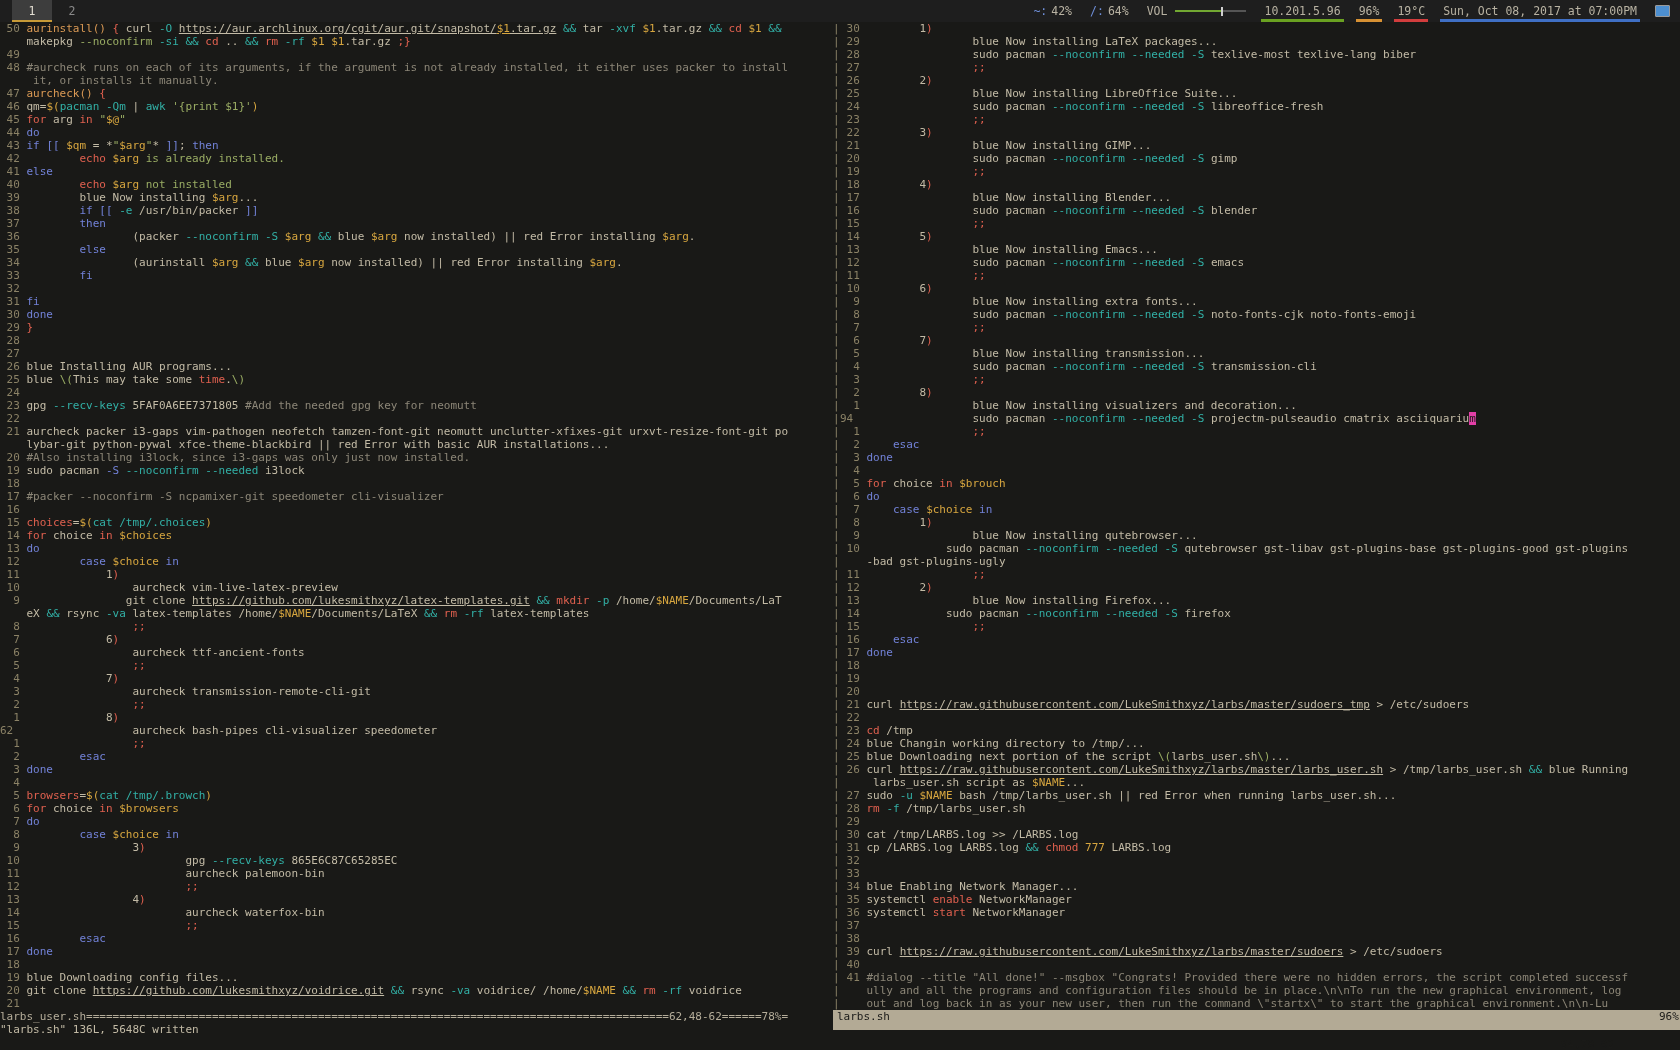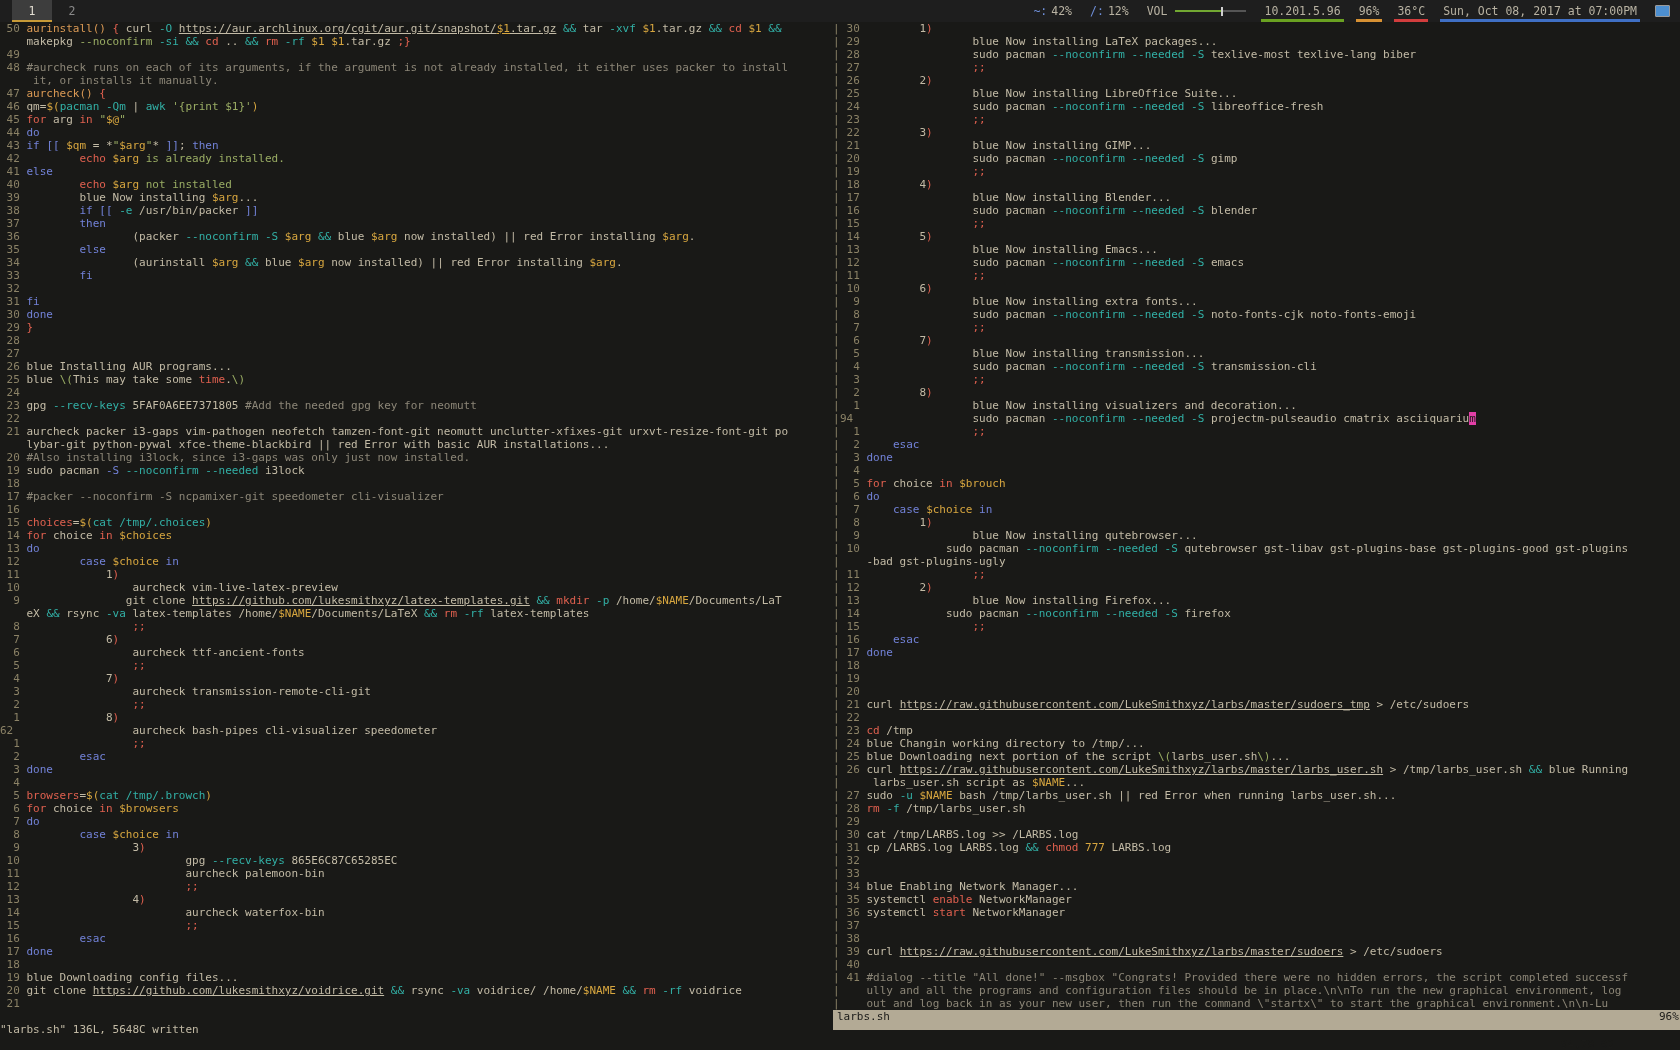--- a/index.html
+++ b/index.html
@@ -65,40 +65,40 @@
       <span>2</span>
     </div>
   </div>
   <div id="stats">
     <div class="stat">
       <span class="glyph-blue">~:</span>
       <span>42%</span>
     </div>
     <div class="stat">
       <span class="glyph-blue">/:</span>
-      <span>12%</span>
+      <span>64%</span>
     </div>
     <div class="stat">
       <span>VOL</span>
       <span class="gauge">
         <span class="gauge-fill"></span>
         <span class="gauge-knob"></span>
         <span class="gauge-rest"></span>
       </span>
     </div>
     <div class="stat">
       <span>10.201.5.96</span>
       <span class="ul" style="background:#6aa121"></span>
     </div>
     <div class="stat">
       <span>96%</span>
       <span class="ul" style="background:#d79133"></span>
     </div>
     <div class="stat">
-      <span>36°C</span>
+      <span>19°C</span>
       <span class="ul" style="background:#d23d3d"></span>
     </div>
     <div class="stat">
       <span>Sun, Oct 08, 2017 at 07:00PM</span>
       <span class="ul" style="background:#3f6fc4"></span>
     </div>
     <div class="tray"></div>
   </div>
 </div>
 
@@ -174,19 +174,20 @@
 |
 |
 |
 |
 |
 |
 |
 |
 |</div>
   <div id="right-window" class="win"><div class="row"><span class="ln"> 30 </span><span class="n">        1</span><span class="r">)</span></div><div class="row"><span class="ln"> 29 </span><span class="n">                blue Now installing LaTeX packages...</span></div><div class="row"><span class="ln"> 28 </span><span class="n">                sudo pacman </span><span class="t">--noconfirm</span><span class="n"> </span><span class="t">--needed</span><span class="n"> </span><span class="t">-S</span><span class="n"> texlive-most texlive-lang biber</span></div><div class="row"><span class="ln"> 27 </span><span class="n">                </span><span class="r">;;</span></div><div class="row"><span class="ln"> 26 </span><span class="n">        2</span><span class="r">)</span></div><div class="row"><span class="ln"> 25 </span><span class="n">                blue Now installing LibreOffice Suite...</span></div><div class="row"><span class="ln"> 24 </span><span class="n">                sudo pacman </span><span class="t">--noconfirm</span><span class="n"> </span><span class="t">--needed</span><span class="n"> </span><span class="t">-S</span><span class="n"> libreoffice-fresh</span></div><div class="row"><span class="ln"> 23 </span><span class="n">                </span><span class="r">;;</span></div><div class="row"><span class="ln"> 22 </span><span class="n">        3</span><span class="r">)</span></div><div class="row"><span class="ln"> 21 </span><span class="n">                blue Now installing GIMP...</span></div><div class="row"><span class="ln"> 20 </span><span class="n">                sudo pacman </span><span class="t">--noconfirm</span><span class="n"> </span><span class="t">--needed</span><span class="n"> </span><span class="t">-S</span><span class="n"> gimp</span></div><div class="row"><span class="ln"> 19 </span><span class="n">                </span><span class="r">;;</span></div><div class="row"><span class="ln"> 18 </span><span class="n">        4</span><span class="r">)</span></div><div class="row"><span class="ln"> 17 </span><span class="n">                blue Now installing Blender...</span></div><div class="row"><span class="ln"> 16 </span><span class="n">                sudo pacman </span><span class="t">--noconfirm</span><span class="n"> </span><span class="t">--needed</span><span class="n"> </span><span class="t">-S</span><span class="n"> blender</span></div><div class="row"><span class="ln"> 15 </span><span class="n">                </span><span class="r">;;</span></div><div class="row"><span class="ln"> 14 </span><span class="n">        5</span><span class="r">)</span></div><div class="row"><span class="ln"> 13 </span><span class="n">                blue Now installing Emacs...</span></div><div class="row"><span class="ln"> 12 </span><span class="n">                sudo pacman </span><span class="t">--noconfirm</span><span class="n"> </span><span class="t">--needed</span><span class="n"> </span><span class="t">-S</span><span class="n"> emacs</span></div><div class="row"><span class="ln"> 11 </span><span class="n">                </span><span class="r">;;</span></div><div class="row"><span class="ln"> 10 </span><span class="n">        6</span><span class="r">)</span></div><div class="row"><span class="ln">  9 </span><span class="n">                blue Now installing extra fonts...</span></div><div class="row"><span class="ln">  8 </span><span class="n">                sudo pacman </span><span class="t">--noconfirm</span><span class="n"> </span><span class="t">--needed</span><span class="n"> </span><span class="t">-S</span><span class="n"> noto-fonts-cjk noto-fonts-emoji</span></div><div class="row"><span class="ln">  7 </span><span class="n">                </span><span class="r">;;</span></div><div class="row"><span class="ln">  6 </span><span class="n">        7</span><span class="r">)</span></div><div class="row"><span class="ln">  5 </span><span class="n">                blue Now installing transmission...</span></div><div class="row"><span class="ln">  4 </span><span class="n">                sudo pacman </span><span class="t">--noconfirm</span><span class="n"> </span><span class="t">--needed</span><span class="n"> </span><span class="t">-S</span><span class="n"> transmission-cli</span></div><div class="row"><span class="ln">  3 </span><span class="n">                </span><span class="r">;;</span></div><div class="row"><span class="ln">  2 </span><span class="n">        8</span><span class="r">)</span></div><div class="row"><span class="ln">  1 </span><span class="n">                blue Now installing visualizers and decoration...</span></div><div class="row"><span class="ln">94  </span><span class="n">                sudo pacman </span><span class="t">--noconfirm</span><span class="n"> </span><span class="t">--needed</span><span class="n"> </span><span class="t">-S</span><span class="n"> projectm-pulseaudio cmatrix asciiquariu</span><span class="cur">m</span></div><div class="row"><span class="ln">  1 </span><span class="n">                </span><span class="r">;;</span></div><div class="row"><span class="ln">  2 </span><span class="n">    </span><span class="k">esac</span></div><div class="row"><span class="ln">  3 </span><span class="k">done</span></div><div class="row"><span class="ln">  4 </span></div><div class="row"><span class="ln">  5 </span><span class="r">for</span><span class="n"> choice </span><span class="r">in</span><span class="n"> </span><span class="y">$brouch</span></div><div class="row"><span class="ln">  6 </span><span class="k">do</span></div><div class="row"><span class="ln">  7 </span><span class="n">    </span><span class="k">case</span><span class="n"> </span><span class="y">$choice</span><span class="n"> </span><span class="k">in</span></div><div class="row"><span class="ln">  8 </span><span class="n">        1</span><span class="r">)</span></div><div class="row"><span class="ln">  9 </span><span class="n">                blue Now installing qutebrowser...</span></div><div class="row"><span class="ln"> 10 </span><span class="n">            sudo pacman </span><span class="t">--noconfirm</span><span class="n"> </span><span class="t">--needed</span><span class="n"> </span><span class="t">-S</span><span class="n"> qutebrowser gst-libav gst-plugins-base gst-plugins-good gst-plugins</span></div><div class="row"><span class="ln">    </span><span class="n">-bad gst-plugins-ugly</span></div><div class="row"><span class="ln"> 11 </span><span class="n">                </span><span class="r">;;</span></div><div class="row"><span class="ln"> 12 </span><span class="n">        2</span><span class="r">)</span></div><div class="row"><span class="ln"> 13 </span><span class="n">                blue Now installing Firefox...</span></div><div class="row"><span class="ln"> 14 </span><span class="n">            sudo pacman </span><span class="t">--noconfirm</span><span class="n"> </span><span class="t">--needed</span><span class="n"> </span><span class="t">-S</span><span class="n"> firefox</span></div><div class="row"><span class="ln"> 15 </span><span class="n">                </span><span class="r">;;</span></div><div class="row"><span class="ln"> 16 </span><span class="n">    </span><span class="k">esac</span></div><div class="row"><span class="ln"> 17 </span><span class="k">done</span></div><div class="row"><span class="ln"> 18 </span></div><div class="row"><span class="ln"> 19 </span></div><div class="row"><span class="ln"> 20 </span></div><div class="row"><span class="ln"> 21 </span><span class="n">curl </span><span class="u">https://raw.githubusercontent.com/LukeSmithxyz/larbs/master/sudoers_tmp</span><span class="n"> &gt; /etc/sudoers</span></div><div class="row"><span class="ln"> 22 </span></div><div class="row"><span class="ln"> 23 </span><span class="r">cd</span><span class="n"> /tmp</span></div><div class="row"><span class="ln"> 24 </span><span class="n">blue Changin working directory to /tmp/...</span></div><div class="row"><span class="ln"> 25 </span><span class="n">blue Downloading next portion of the script </span><span class="g">\(</span><span class="n">larbs_user.sh</span><span class="g">\)</span><span class="n">...</span></div><div class="row"><span class="ln"> 26 </span><span class="n">curl </span><span class="u">https://raw.githubusercontent.com/LukeSmithxyz/larbs/master/larbs_user.sh</span><span class="n"> &gt; /tmp/larbs_user.sh </span><span class="t">&amp;&amp;</span><span class="n"> blue Running</span></div><div class="row"><span class="ln">    </span><span class="n"> larbs_user.sh script as </span><span class="y">$NAME</span><span class="n">...</span></div><div class="row"><span class="ln"> 27 </span><span class="n">sudo </span><span class="t">-u</span><span class="n"> </span><span class="y">$NAME</span><span class="n"> bash /tmp/larbs_user.sh || red Error when running larbs_user.sh...</span></div><div class="row"><span class="ln"> 28 </span><span class="r">rm</span><span class="n"> </span><span class="t">-f</span><span class="n"> /tmp/larbs_user.sh</span></div><div class="row"><span class="ln"> 29 </span></div><div class="row"><span class="ln"> 30 </span><span class="n">cat /tmp/LARBS.log &gt;&gt; /LARBS.log</span></div><div class="row"><span class="ln"> 31 </span><span class="n">cp /LARBS.log LARBS.log </span><span class="t">&amp;&amp;</span><span class="n"> </span><span class="r">chmod</span><span class="n"> </span><span class="y">777</span><span class="n"> LARBS.log</span></div><div class="row"><span class="ln"> 32 </span></div><div class="row"><span class="ln"> 33 </span></div><div class="row"><span class="ln"> 34 </span><span class="n">blue Enabling Network Manager...</span></div><div class="row"><span class="ln"> 35 </span><span class="n">systemctl </span><span class="r">enable</span><span class="n"> NetworkManager</span></div><div class="row"><span class="ln"> 36 </span><span class="n">systemctl </span><span class="r">start</span><span class="n"> NetworkManager</span></div><div class="row"><span class="ln"> 37 </span></div><div class="row"><span class="ln"> 38 </span></div><div class="row"><span class="ln"> 39 </span><span class="n">curl </span><span class="u">https://raw.githubusercontent.com/LukeSmithxyz/larbs/master/sudoers</span><span class="n"> &gt; /etc/sudoers</span></div><div class="row"><span class="ln"> 40 </span></div><div class="row"><span class="ln"> 41 </span><span class="c">#dialog --title "All done!" --msgbox "Congrats! Provided there were no hidden errors, the script completed successf</span></div><div class="row"><span class="ln">    </span><span class="c">ully and all the programs and configuration files should be in place.\n\nTo run the new graphical environment, log</span></div><div class="row"><span class="ln">    </span><span class="c">out and log back in as your new user, then run the command \"startx\" to start the graphical environment.\n\n-Lu</span></div></div>
+  <div id="status-left">larbs_user.sh========================================================================================62,48-62======78%=</div>
   <div id="status-right">
     <span class="st-file">larbs.sh</span>
     <span class="st-ruler">94,78-92</span>
     <span class="st-pct">96%</span>
   </div>
   <div id="cmdline">"larbs.sh" 136L, 5648C written</div>
 </div>
 
 </body></html>

